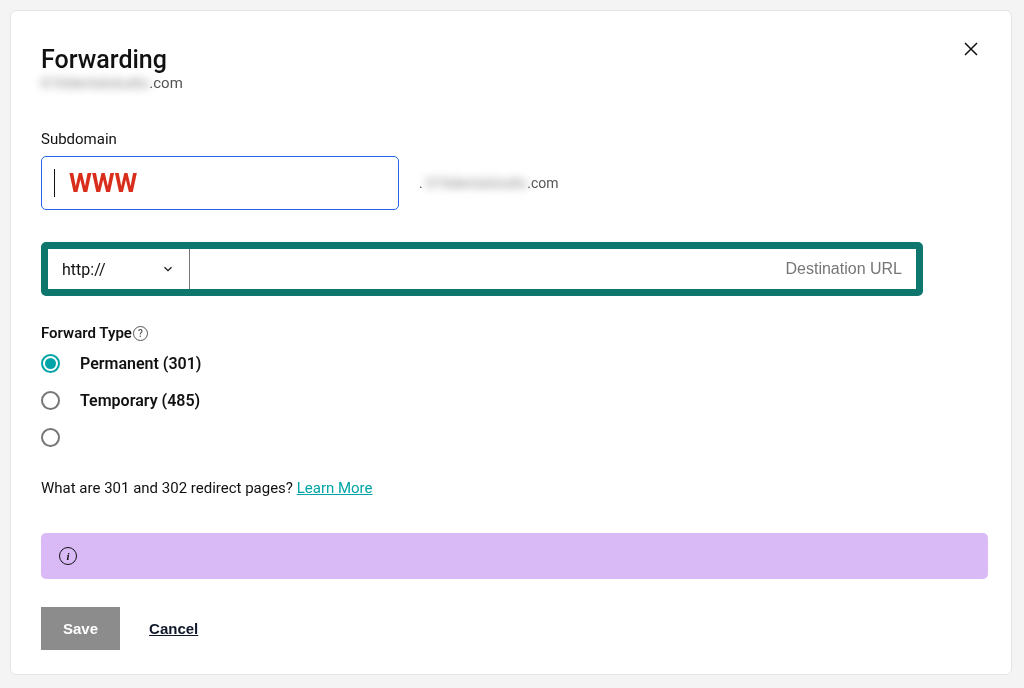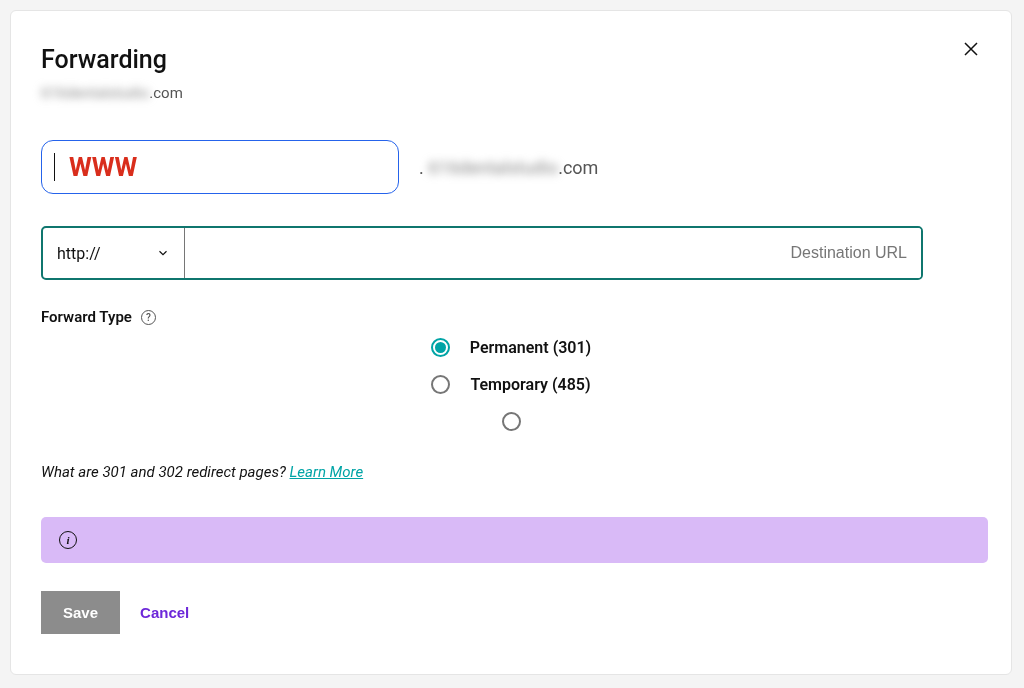--- a/index.html
+++ b/index.html
@@ -19,21 +19,21 @@
     width: 24px; height: 24px;
     cursor: pointer;
     background: none; border: none;
     display: flex; align-items: center; justify-content: center;
   }
   .close-btn svg { width: 18px; height: 18px; stroke: #111; stroke-width: 2; }
   .title {
     font-size: 25px;
     font-weight: 500;
     color: #111;
-    margin-bottom: 10px;
+    margin-bottom: 0;
   }
   .domain-line {
     font-size: 15px;
     color: #555;
     margin-bottom: 38px;
   }
   .domain-line .blur {
     filter: blur(4px);
     color: #888;
   }
@@ -45,41 +45,41 @@
   .subdomain-row {
     display: flex;
     align-items: center;
     gap: 20px;
     margin-bottom: 32px;
   }
   .subdomain-input {
     width: 358px;
     height: 54px;
     border: 1.5px solid #2563eb;
-    border-radius: 12px;
+    border-radius: 5px;
     padding: 8px 12px;
     display: flex;
     align-items: center;
     font-size: 26px;
     font-weight: 700;
     color: #d92e1c;
     position: relative;
   }
   .subdomain-input .cursor {
     width: 1px; height: 28px;
     background: #111;
     margin-right: 14px;
   }
-  .subdomain-suffix { font-size: 18px; color: #555; }
+  .subdomain-suffix { font-size: 14px; color: #555; }
   .subdomain-suffix .blur { filter: blur(4px); color: #888; }
   .url-row {
     display: flex;
     width: 882px;
     height: 54px;
-    border: 2px solid #0f766e;
+    border: 7px solid #0f766e;
     border-radius: 5px;
     overflow: hidden;
     margin-bottom: 28px;
   }
   .protocol-select {
     width: 142px;
     border-right: 1px solid #767676;
     display: flex;
     align-items: center;
     justify-content: space-between;
@@ -95,39 +95,39 @@
     outline: none;
     padding: 0 14px;
     font-size: 16px;
     color: #111;
     text-align: right;
   }
   .dest-input::placeholder { color: #767676; }
   .forward-type-label {
     display: flex;
     align-items: center;
-    gap: 9px;
+    gap: 1px;
     font-size: 15px;
     font-weight: 600;
     color: #111;
     margin-bottom: 12px;
   }
   .help-icon {
     width: 15px; height: 15px;
     border: 1.3px solid #555;
     border-radius: 50%;
     display: inline-flex;
     align-items: center;
     justify-content: center;
     font-size: 10px;
     color: #555;
     font-weight: 500;
   }
   .radio-group { display: flex; flex-direction: column; gap: 18px; margin-bottom: 32px; }
-  .radio-item { display: flex; align-items: center; gap: 20px; cursor: pointer; justify-content: center; }
+  .radio-item { display: flex; align-items: center; gap: 20px; cursor: pointer; }
   .radio-circle {
     width: 19px; height: 19px;
     border: 2px solid #767676;
     border-radius: 50%;
     flex-shrink: 0;
     display: flex; align-items: center; justify-content: center;
   }
   .radio-circle.selected {
     border-color: #00a4a6;
   }
@@ -135,21 +135,20 @@
     content: '';
     width: 11px; height: 11px;
     background: #00a4a6;
     border-radius: 50%;
   }
   .radio-label { font-size: 16px; font-weight: 600; color: #111; }
   .learn-row {
     font-size: 15px;
     color: #111;
     margin-bottom: 36px;
-    font-style: italic;
   }
   .learn-row a {
     color: #00a4a6;
     text-decoration: underline;
   }
   .notice {
     width: 947px;
     background: #d9baf7;
     border-radius: 5px;
     padding: 14px 18px;
@@ -164,56 +163,58 @@
     width: 18px; height: 18px;
     border: 1.6px solid #111;
     border-radius: 50%;
     display: flex; align-items: center; justify-content: center;
     font-size: 11px;
     font-weight: 700;
     flex-shrink: 0;
     font-family: Georgia, serif;
     font-style: italic;
   }
-  .button-row { display: flex; align-items: center; gap: 20px; }
+  .button-row { display: flex; align-items: center; gap: 29px; }
   .save-btn {
     background: #8c8c8c;
     color: #fff;
     border: none;
     font-size: 15px;
     font-weight: 600;
     padding: 13px 22px;
     cursor: pointer;
   }
   .cancel-btn {
     background: none;
     border: none;
-    color: #6d28d9;
+    color: #0f172a;
     font-size: 15px;
     font-weight: 600;
     cursor: pointer;
+    text-decoration: underline;
   }
 </style>
 </head>
 <body>
 
 <div class="modal">
 
   <button class="close-btn">
     <svg viewBox="0 0 24 24" fill="none">
         <path d="M4 4 L20 20 M20 4 L4 20"></path>
       </svg>
   </button>
 
   <h1 class="title">Forwarding</h1>
 
   <div class="domain-line">
     <span class="blur">616dentalstudio</span><span>.com</span>
   </div>
 
+  <div class="label">Subdomain</div>
 
   <div class="subdomain-row">
     <div class="subdomain-input">
       <span class="cursor"></span>
       <span>WWW</span>
     </div>
     <div class="subdomain-suffix">
       . <span class="blur">616dentalstudio</span><span>.com</span>
     </div>
   </div>

